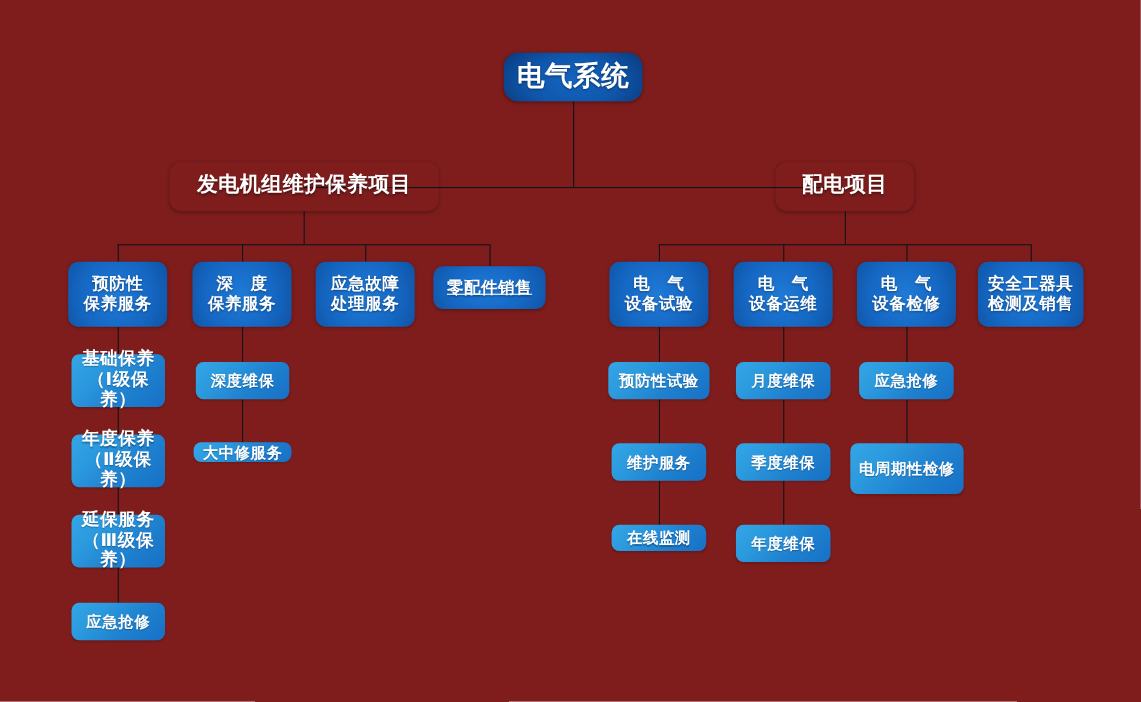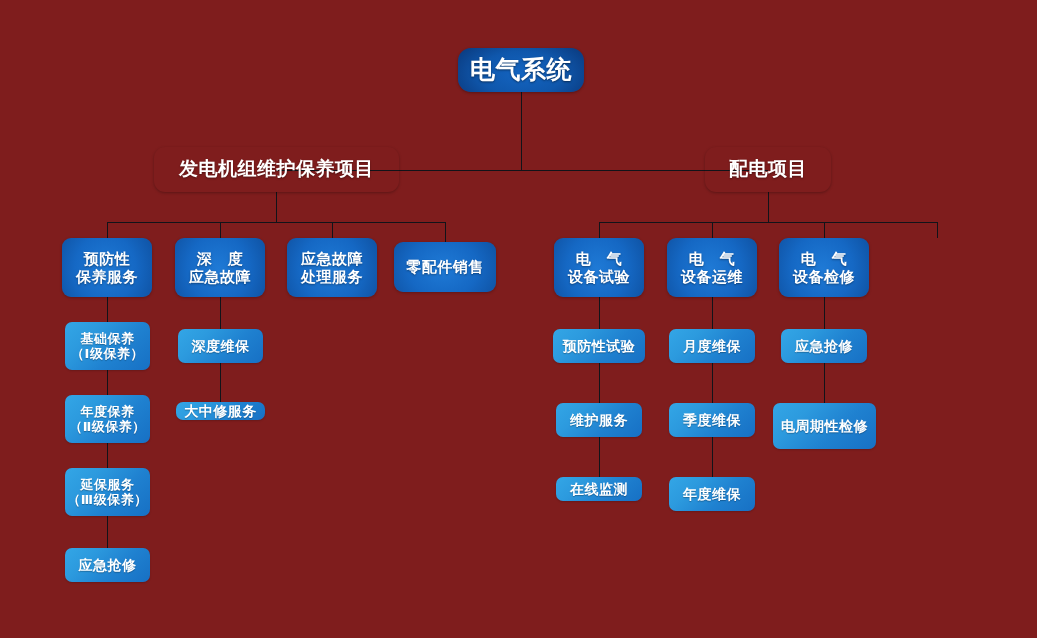--- a/index.html
+++ b/index.html
@@ -79,21 +79,21 @@
 
   
   .node.lvl4 {
     border-radius: 7px;
     background: linear-gradient(135deg, #33a6e6 0%, #2c9ade 28%, #1f81d0 62%, #1770c4 100%);
     box-shadow: 0 1px 2px rgba(0,0,0,0.18);
     font-size: 14px;
     font-weight: 700;
     text-shadow: 0 1px 1px rgba(0,0,0,0.28);
   }
-  .node.lvl4.two-line { font-size: 13px; }
+  .node.lvl4.two-line { font-size: 16px; }
 
   .node .label { display: block; }
 </style>
 </head>
 <body>
 
 <div id="chart-root">
 
   <div class="line v" style="left:521px; top:92px; height:78px;"></div>
 
@@ -142,42 +142,46 @@
   <div class="node lvl3" style="left:62px; top:238px; width:90px; height:59px;">
     <span class="label">预防性
 保养服务</span>
   </div>
 
   <div class="node lvl2" style="left:705px; top:147px; width:126px; height:45px;">
     <span class="label">配电项目</span>
   </div>
   <div class="node lvl3" style="left:175px; top:238px; width:90px; height:59px;">
     <span class="label">深　度
-应急故障</span>
+保养服务</span>
   </div>
   <div class="node lvl3" style="left:287px; top:238px; width:90px; height:59px;">
     <span class="label">应急故障
 处理服务</span>
   </div>
-  <div class="node lvl3" style="left:394px; top:242px; width:102px; height:50px;">
+  <div class="node lvl3" style="left:394px; top:242px; width:102px; height:39px;text-decoration:underline;">
     <span class="label">零配件销售</span>
   </div>
 
   <div class="node lvl3" style="left:554px; top:238px; width:90px; height:59px;">
     <span class="label">电　气
 设备试验</span>
   </div>
   <div class="node lvl3" style="left:667px; top:238px; width:90px; height:59px;">
     <span class="label">电　气
 设备运维</span>
   </div>
   <div class="node lvl3" style="left:779px; top:238px; width:90px; height:59px;">
     <span class="label">电　气
 设备检修</span>
   </div>
+  <div class="node lvl3" style="left:889px; top:238px; width:96px; height:59px;">
+    <span class="label">安全工器具
+检测及销售</span>
+  </div>
 
   <div class="node lvl4 two-line" style="left:65px; top:322px; width:85px; height:48px;">
     <span class="label">基础保养
 （Ⅰ级保养）</span>
   </div>
   <div class="node lvl4 two-line" style="left:65px; top:395px; width:85px; height:48px;">
     <span class="label">年度保养
 （Ⅱ级保养）</span>
   </div>
   <div class="node lvl4 two-line" style="left:65px; top:468px; width:85px; height:48px;">

